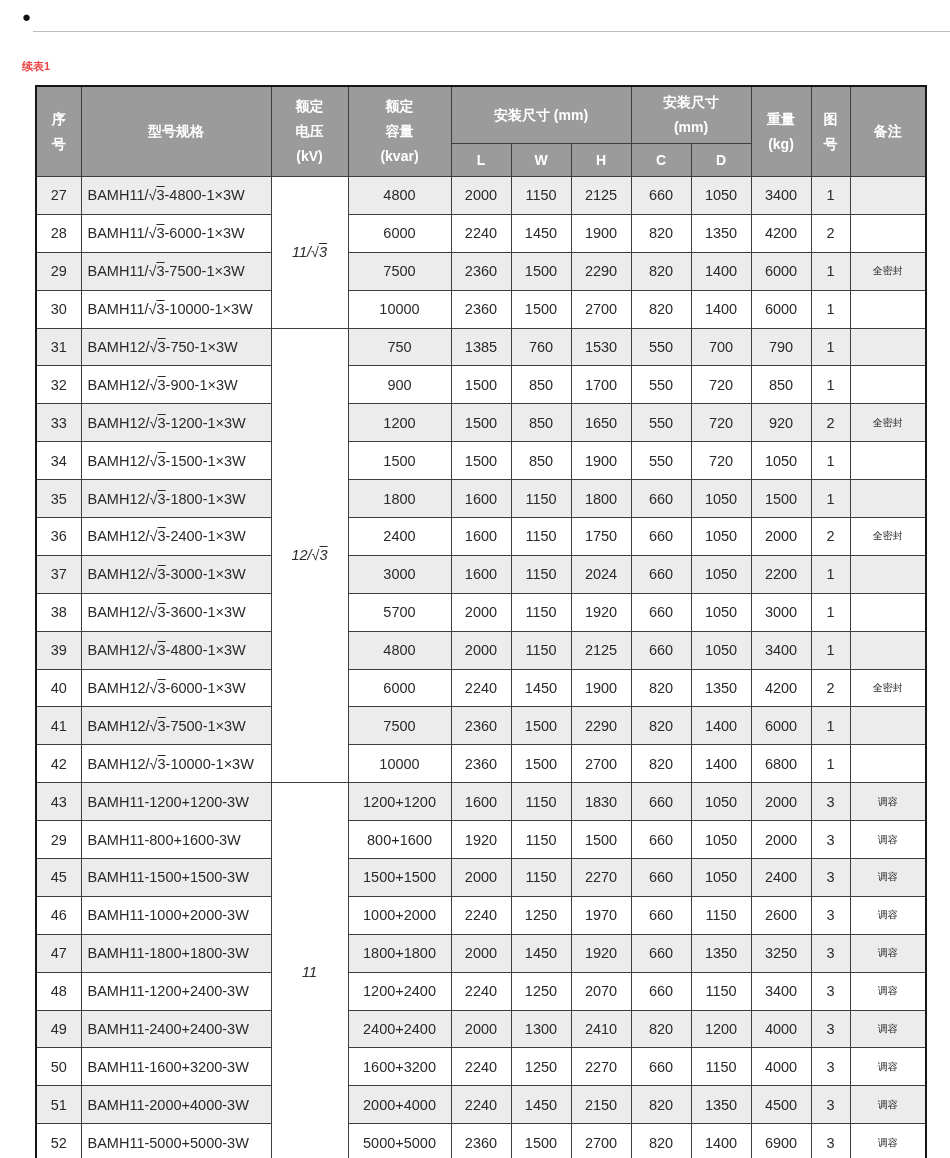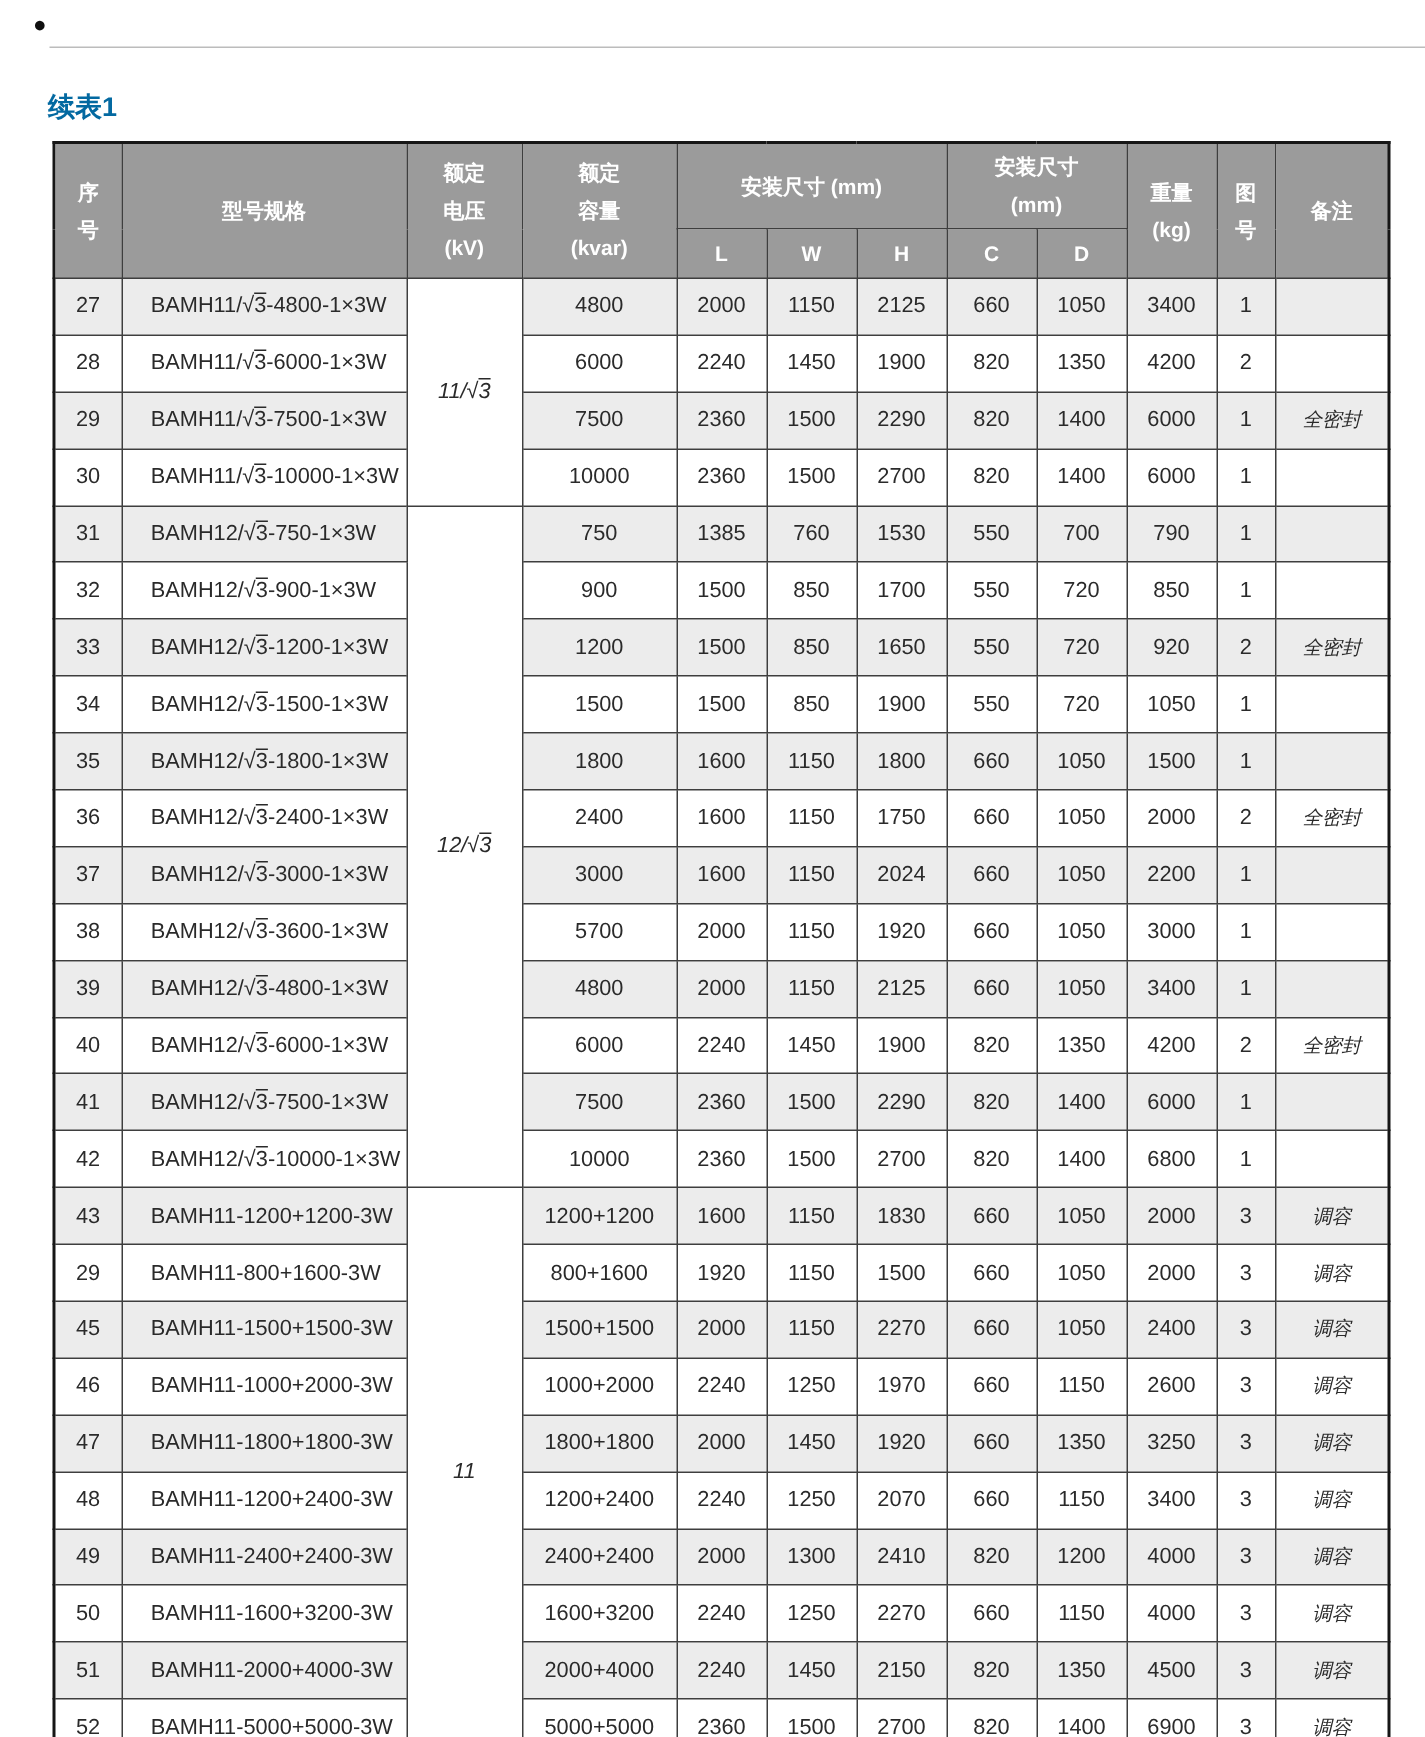--- a/index.html
+++ b/index.html
@@ -15,22 +15,22 @@
     margin:9px 0 0 22px;
     font-size:17.5px; font-weight:bold; color:#0f0f0f;
     letter-spacing:0.5px;
   }
   .bullet { font-size:15px; line-height:1; color:#0f0f0f; }
   .title-rule {
     border:none; border-top:1.5px solid #bcbcbc;
     margin:7px 0 0 33px;
   }
   .subtitle {
-    margin:27px 0 11px 32px;
-    font-size:18px; font-weight:bold; color:#0369a1;
+    margin:27px 0 11px 22px;
+    font-size:11px; font-weight:bold; color:#ef4444;
   }
   table.spec {
     border-collapse:collapse;
     table-layout:fixed;
     margin-left:35px;
     width:888px;
     border:2px solid #161616;
   }
   .spec th, .spec td {
     border:1px solid #3e3e3e;
@@ -51,29 +51,29 @@
   .spec thead tr.h2 th { height:32px; }
   .spec tbody td {
     height:36.9px;
     font-size:14.5px;
     color:#2a2a2a;
     background:#ffffff;
   }
   .spec tbody tr:nth-child(odd) td { background:#ececec; }
   .spec tbody td.model {
     text-align:left;
-    padding-left:19px;
+    padding-left:6px;
     font-size:14.5px;
   }
   .spec tbody td.vcell {
     background:#ffffff !important;
     font-size:14.5px;
     font-style:italic;
   }
-  .spec tbody td.remark { font-size:13px;font-style:italic; }
+  .spec tbody td.remark { font-size:10px; }
   .ov { text-decoration:overline; }
 </style>
 </head>
 <body>
 
 <div class="title-row">
   <span class="bullet">●</span>
 </div>
 <hr class="title-rule">
 

